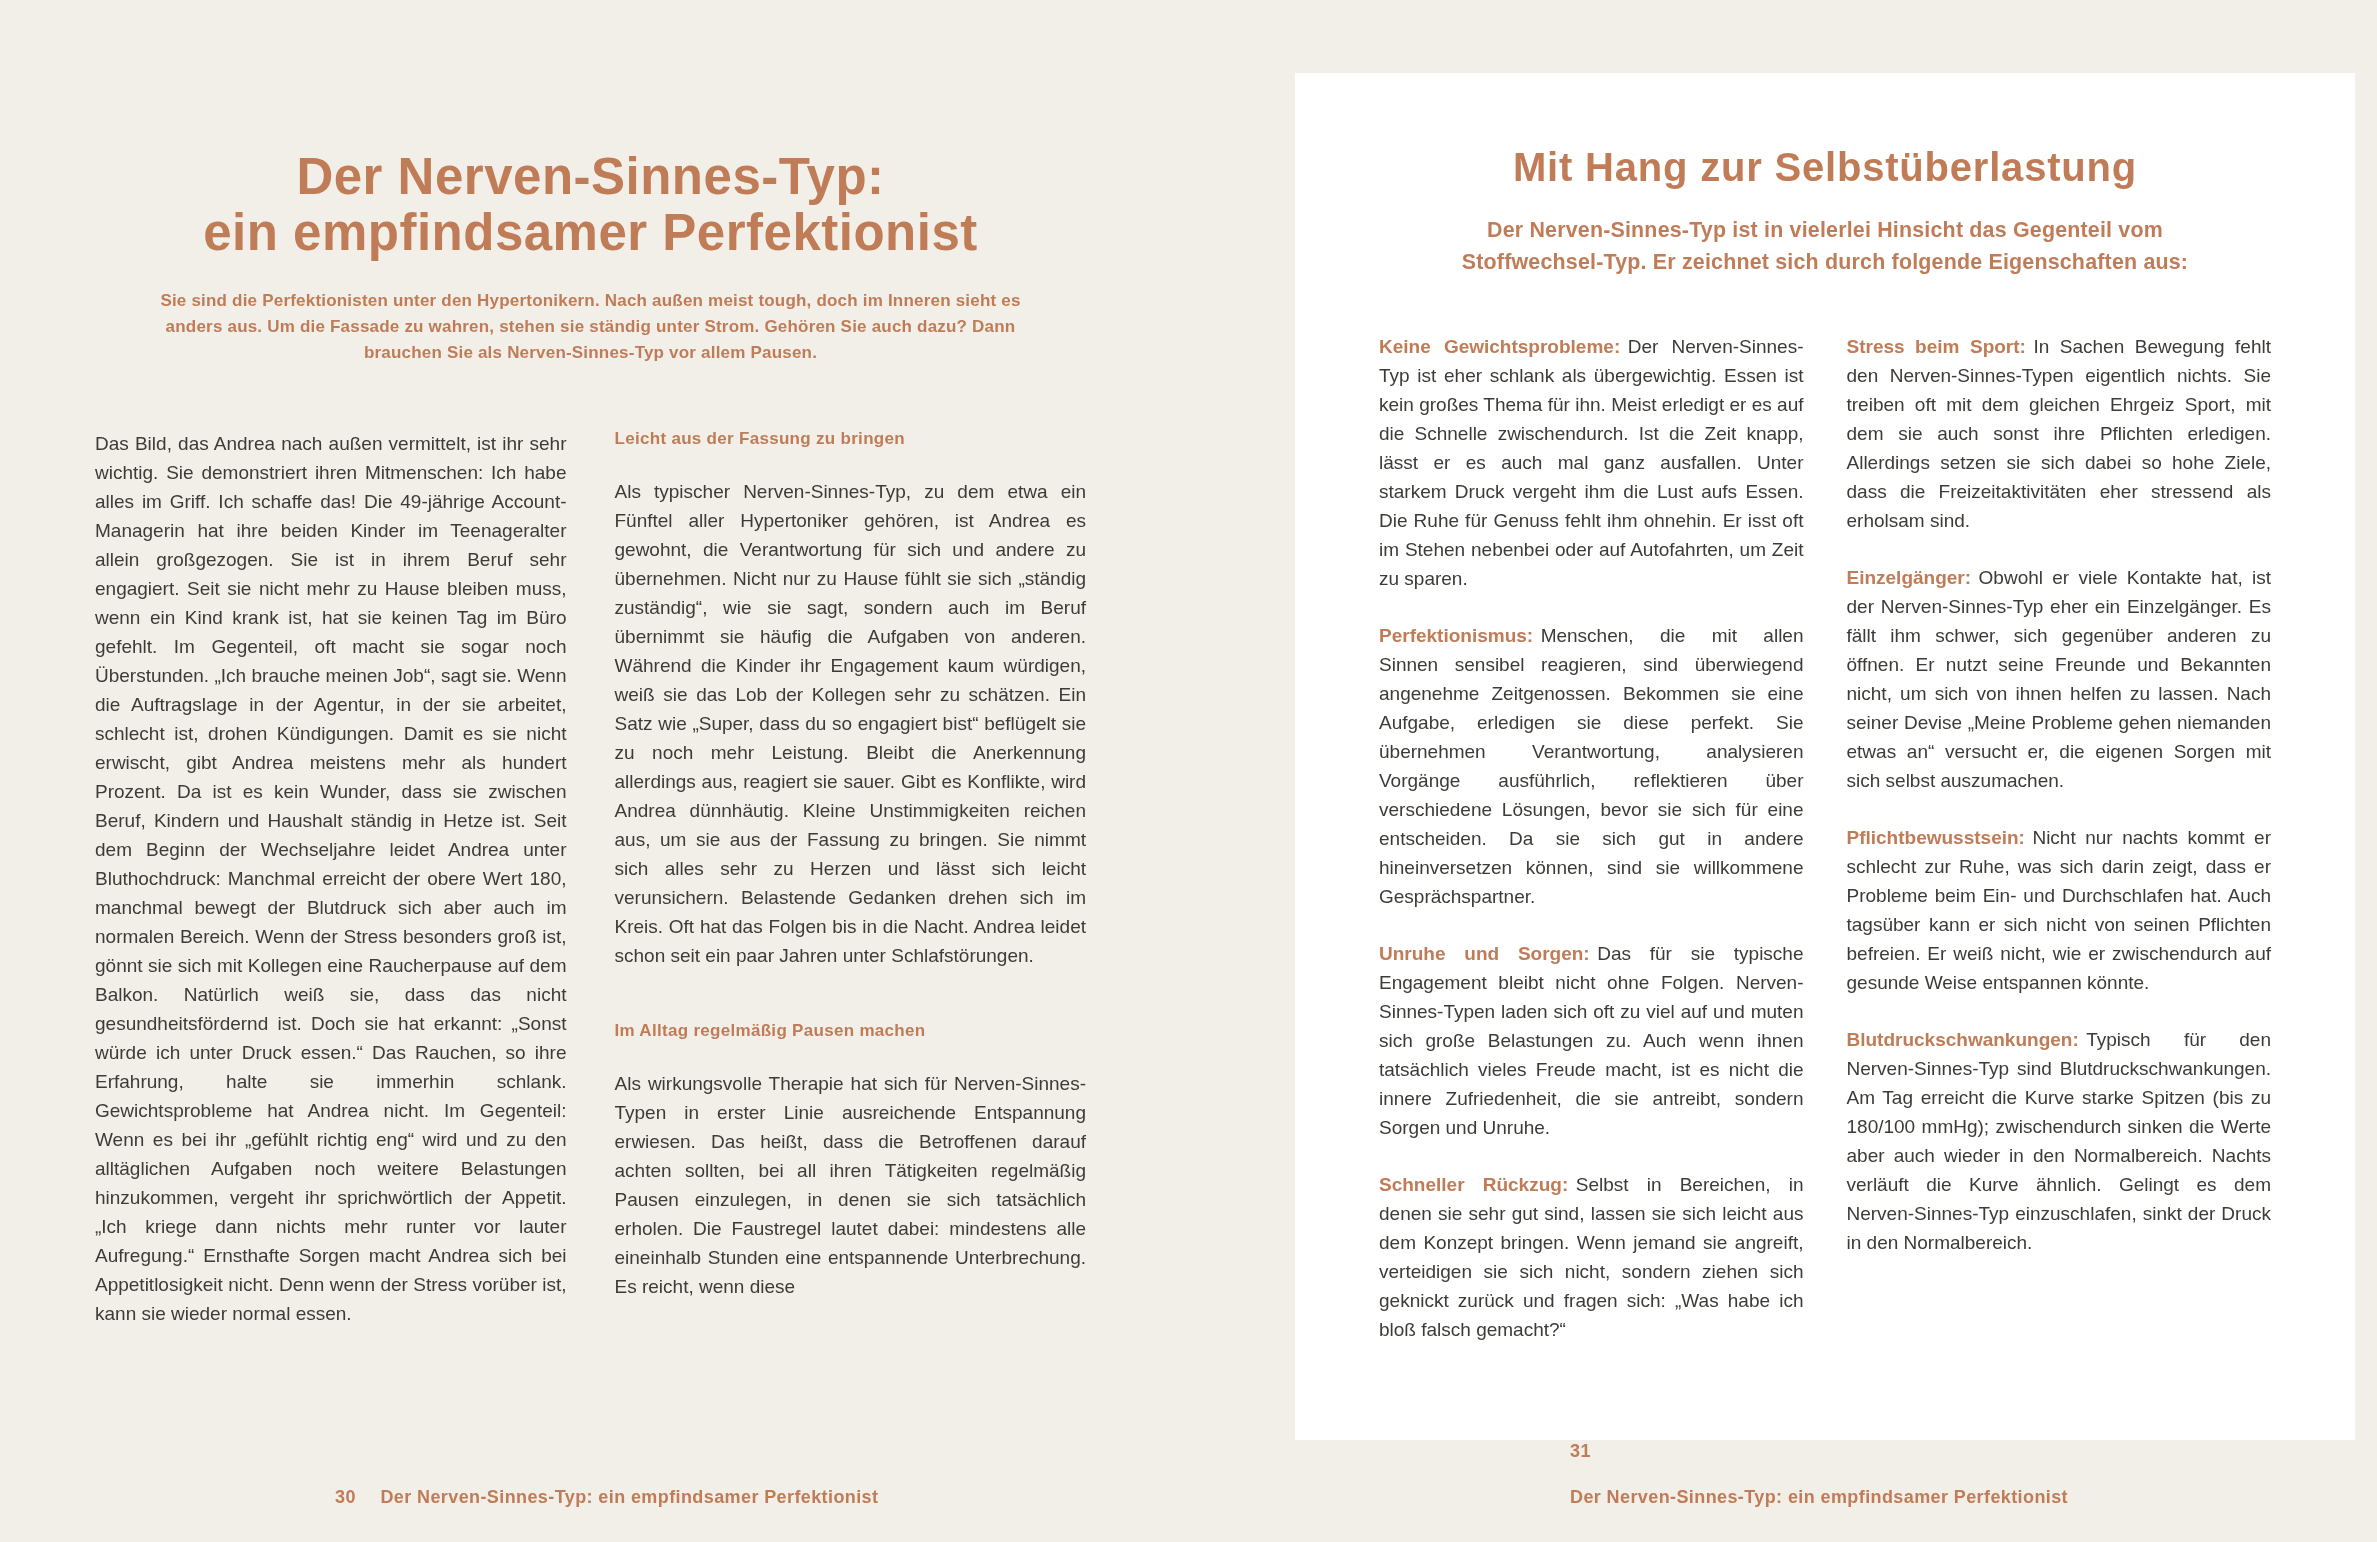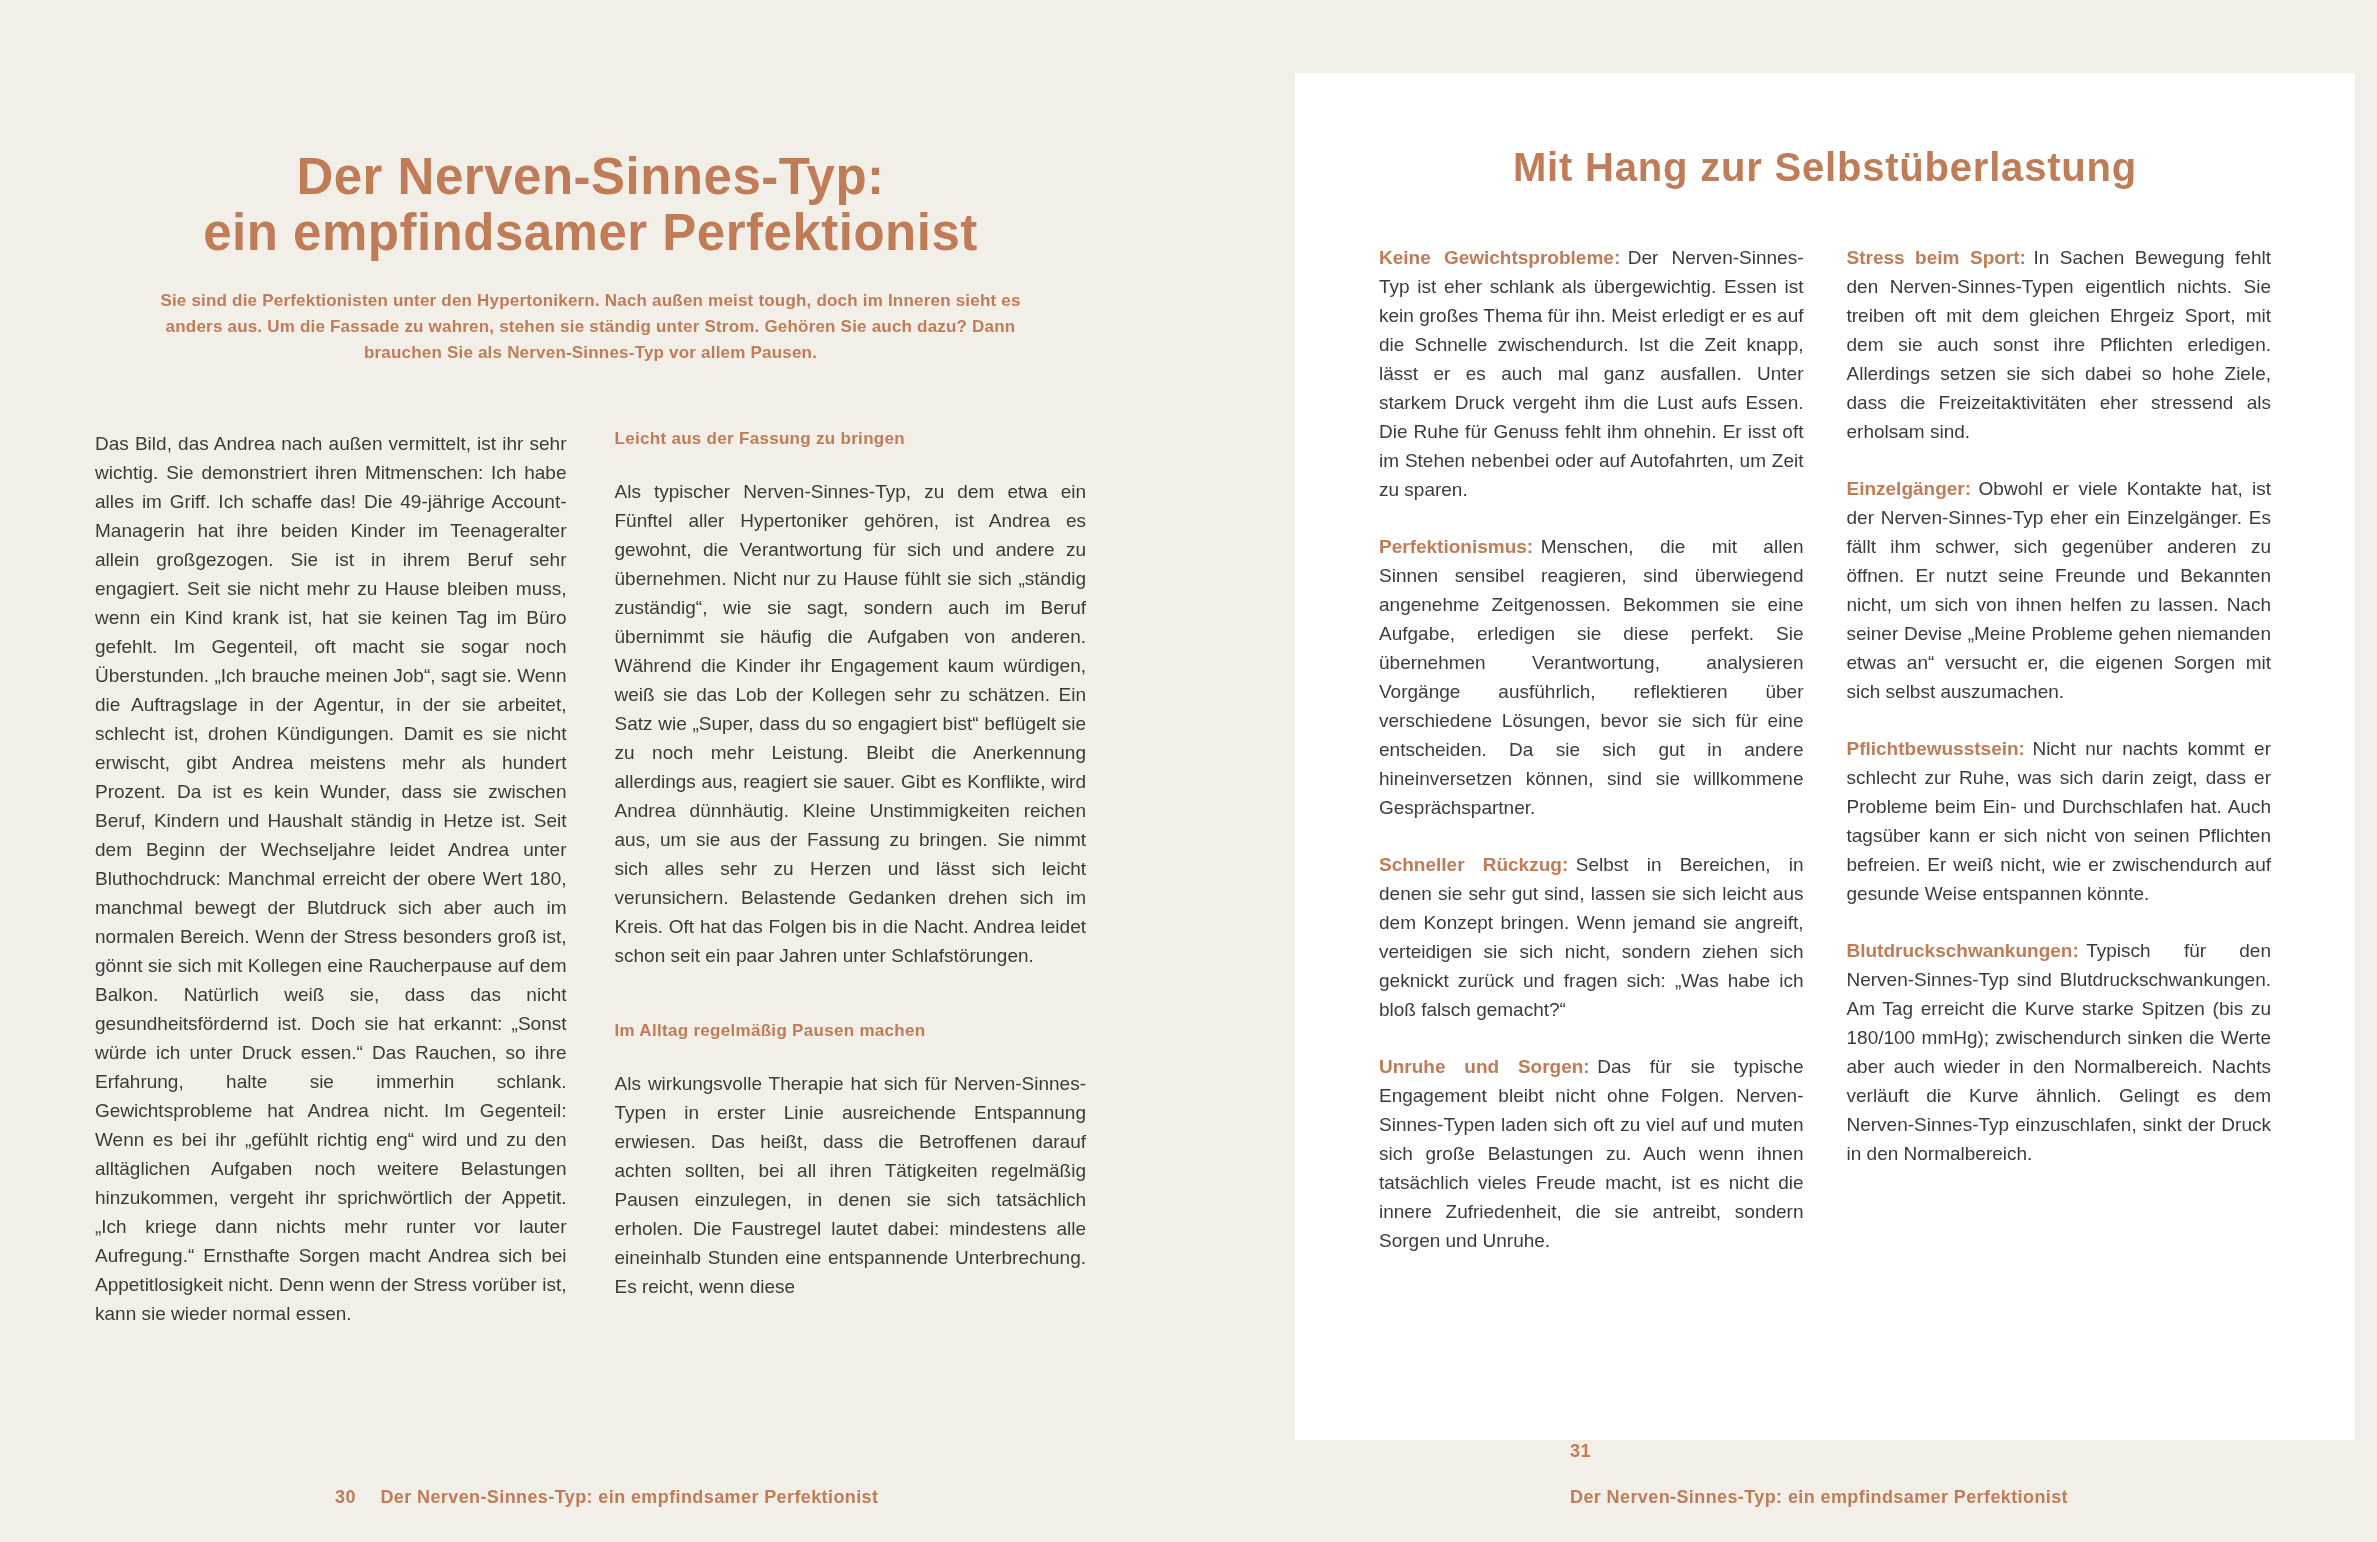--- a/index.html
+++ b/index.html
@@ -153,34 +153,35 @@
 
   <footer class="page-footer">
     <span>30</span>
     <span>Der Nerven-Sinnes-Typ: ein empfindsamer Perfektionist</span>
   </footer>
 </section>
 
 <section class="page page-right">
   <div class="content-card">
     <h2 class="card-title">Mit Hang zur Selbstüberlastung</h2>
+    <p class="card-subtitle">Der Nerven-Sinnes-Typ ist in vielerlei Hinsicht das Gegenteil vom Stoffwechsel-Typ. Er zeichnet sich durch folgende Eigenschaften aus:</p>
 
     <div class="card-columns">
       <div class="col">
         <p class="trait">
           <span class="trait-lead">Keine Gewichtsprobleme:</span><span>Der Nerven-Sinnes-Typ ist eher schlank als übergewichtig. Essen ist kein großes Thema für ihn. Meist erledigt er es auf die Schnelle zwischendurch. Ist die Zeit knapp, lässt er es auch mal ganz ausfallen. Unter starkem Druck vergeht ihm die Lust aufs Essen. Die Ruhe für Genuss fehlt ihm ohnehin. Er isst oft im Stehen nebenbei oder auf Autofahrten, um Zeit zu sparen.</span>
         </p>
         <p class="trait">
           <span class="trait-lead">Perfektionismus:</span><span>Menschen, die mit allen Sinnen sensibel reagieren, sind überwiegend angenehme Zeitgenossen. Bekommen sie eine Aufgabe, erledigen sie diese perfekt. Sie übernehmen Verantwortung, analysieren Vorgänge ausführlich, reflektieren über verschiedene Lösungen, bevor sie sich für eine entscheiden. Da sie sich gut in andere hineinversetzen können, sind sie willkommene Gesprächspartner.</span>
         </p>
         <p class="trait">
+          <span class="trait-lead">Unruhe und Sorgen:</span><span>Das für sie typische Engagement bleibt nicht ohne Folgen. Nerven-Sinnes-Typen laden sich oft zu viel auf und muten sich große Belastungen zu. Auch wenn ihnen tatsächlich vieles Freude macht, ist es nicht die innere Zufriedenheit, die sie antreibt, sondern Sorgen und Unruhe.</span>
+        </p>
+        <p class="trait">
           <span class="trait-lead">Schneller Rückzug:</span><span>Selbst in Bereichen, in denen sie sehr gut sind, lassen sie sich leicht aus dem Konzept bringen. Wenn jemand sie angreift, verteidigen sie sich nicht, sondern ziehen sich geknickt zurück und fragen sich: „Was habe ich bloß falsch gemacht?“</span>
-        </p>
-        <p class="trait">
-          <span class="trait-lead">Unruhe und Sorgen:</span><span>Das für sie typische Engagement bleibt nicht ohne Folgen. Nerven-Sinnes-Typen laden sich oft zu viel auf und muten sich große Belastungen zu. Auch wenn ihnen tatsächlich vieles Freude macht, ist es nicht die innere Zufriedenheit, die sie antreibt, sondern Sorgen und Unruhe.</span>
         </p>
       </div>
       <div class="col">
         <p class="trait">
           <span class="trait-lead">Stress beim Sport:</span><span>In Sachen Bewegung fehlt den Nerven-Sinnes-Typen eigentlich nichts. Sie treiben oft mit dem gleichen Ehrgeiz Sport, mit dem sie auch sonst ihre Pflichten erledigen. Allerdings setzen sie sich dabei so hohe Ziele, dass die Freizeitaktivitäten eher stressend als erholsam sind.</span>
         </p>
         <p class="trait">
           <span class="trait-lead">Einzelgänger:</span><span>Obwohl er viele Kontakte hat, ist der Nerven-Sinnes-Typ eher ein Einzelgänger. Es fällt ihm schwer, sich gegenüber anderen zu öffnen. Er nutzt seine Freunde und Bekannten nicht, um sich von ihnen helfen zu lassen. Nach seiner Devise „Meine Probleme gehen niemanden etwas an“ versucht er, die eigenen Sorgen mit sich selbst auszumachen.</span>
         </p>
         <p class="trait">

